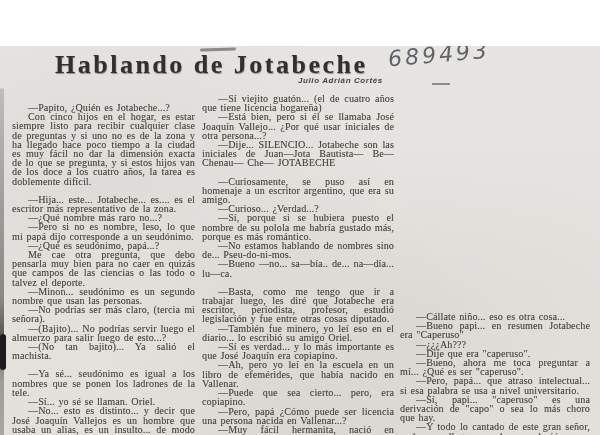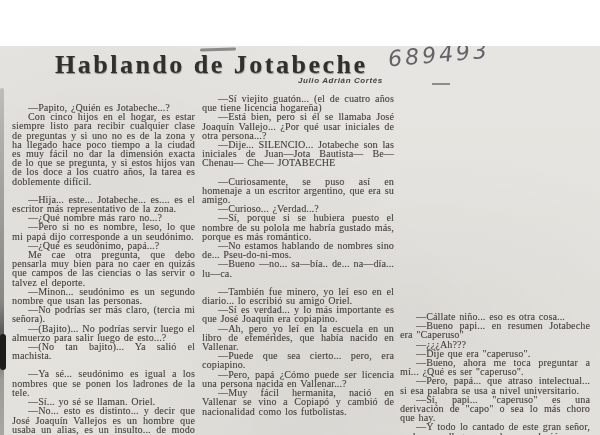--- a/index.html
+++ b/index.html
@@ -89,41 +89,42 @@
 
   <div class="byline">Julio Adrián Cortés</div>
 
   <div class="col col1">
       <p class="para">—Papito, ¿Quién es Jotabeche...?</p>
       <p class="para gap">Con cinco hijos en el hogar, es estar siempre listo para recibir cualquier clase de preguntas y si uno no es de la zona y ha llegado hace poco tiempo a la ciudad es muy fácil no dar la dimensión exacta de lo que se pregunta, y si estos hijos van de los doce a los cuatro años, la tarea es doblemente difícil.</p>
       <p class="para">—Hija... este... Jotabeche... es.... es el escritor más representativo de la zona.</p>
       <p class="para">—¿Qué nombre más raro no...?</p>
       <p class="para">—Pero si no es nombre, leso, lo que mi papá dijo corresponde a un seudónimo.</p>
       <p class="para">—¿Qué es seudónimo, papá...?</p>
-      <p class="para">Me cae otra pregunta, que debo pensarla muy bien para no caer en quizás que campos de las ciencias o las servir o talvez el deporte.</p>
+      <p class="para">Me cae otra pregunta, que debo pensarla muy bien para no caer en quizás que campos de las ciencias o las todo o talvez el deporte.</p>
       <p class="para">—Minon... seudónimo es un segundo nombre que usan las personas.</p>
       <p class="para">—No podrías ser más claro, (tercia mi señora).</p>
       <p class="para">—(Bajito)... No podrías servir luego el almuerzo para salir luego de esto...?</p>
       <p class="para gap">—(No tan bajito)... Ya salió el machista.</p>
       <p class="para">—Ya sé... seudónimo es igual a los nombres que se ponen los ladrones de la tele.</p>
       <p class="para">—Sí... yo sé se llaman. Oriel.</p>
       <p class="para">—No... esto es distinto... y decir que José Joaquín Vallejos es un hombre que usaba un alias, es un insulto... de modo que silencio...</p>
       <p class="para">—Sí papi...</p>
       <p class="para">—Bueno papá......</p>
       <p class="para">Como nó pá...</p>
     </div>
   <div class="col col2">
       <p class="para">—Sí viejito guatón... (el de cuatro años que tiene licencia hogareña)</p>
       <p class="para">—Está bien, pero si él se llamaba José Joaquín Vallejo... ¿Por qué usar iniciales de otra persona...?</p>
       <p class="para gap">—Dije... SILENCIO... Jotabeche son las iniciales de Juan—Jota Bautista— Be— Chenau— Che— JOTABECHE</p>
       <p class="para">—Curiosamente, se puso así en homenaje a un escritor argentino, que era su amigo.</p>
       <p class="para">—Curioso... ¿Verdad...?</p>
       <p class="para">—Sí, porque si se hubiera puesto el nombre de su polola me habría gustado más, porque es más romántico.</p>
       <p class="para">—No estamos hablando de nombres sino de... Pseu-do-ni-mos.</p>
       <p class="para gap">—Bueno —no... sa—bía.. de... na—día... lu—ca.</p>
+      <p class="para">—Basta, como me tengo que ir a trabajar luego, les diré que Jotabeche era escritor, periodista, profesor, estudió legislación y fue entre otras cosas diputado.</p>
       <p class="para">—También fue minero, yo leí eso en el diario... lo escribió su amigo Oriel.</p>
       <p class="para">—Sí es verdad... y lo más importante es que José Joaquín era copiapino.</p>
       <p class="para">—Ah, pero yo leí en la escuela en un libro de efemérides, que había nacido en Vallenar.</p>
       <p class="para">—Puede que sea cierto... pero, era copiapino.</p>
       <p class="para">—Pero, papá ¿Cómo puede ser licencia una persona nacida en Vallenar...?</p>
       <p class="para">—Muy fácil hermanita, nació en Vallenar se vino a Copiapó y cambió de nacionalidad como los futbolistas.</p>
     </div>
   <div class="col col3">
       <p class="para">—Cállate niño... eso es otra cosa...</p>
       <p class="para">—Bueno papi... en resumen Jotabeche era "Caperuso"</p>

